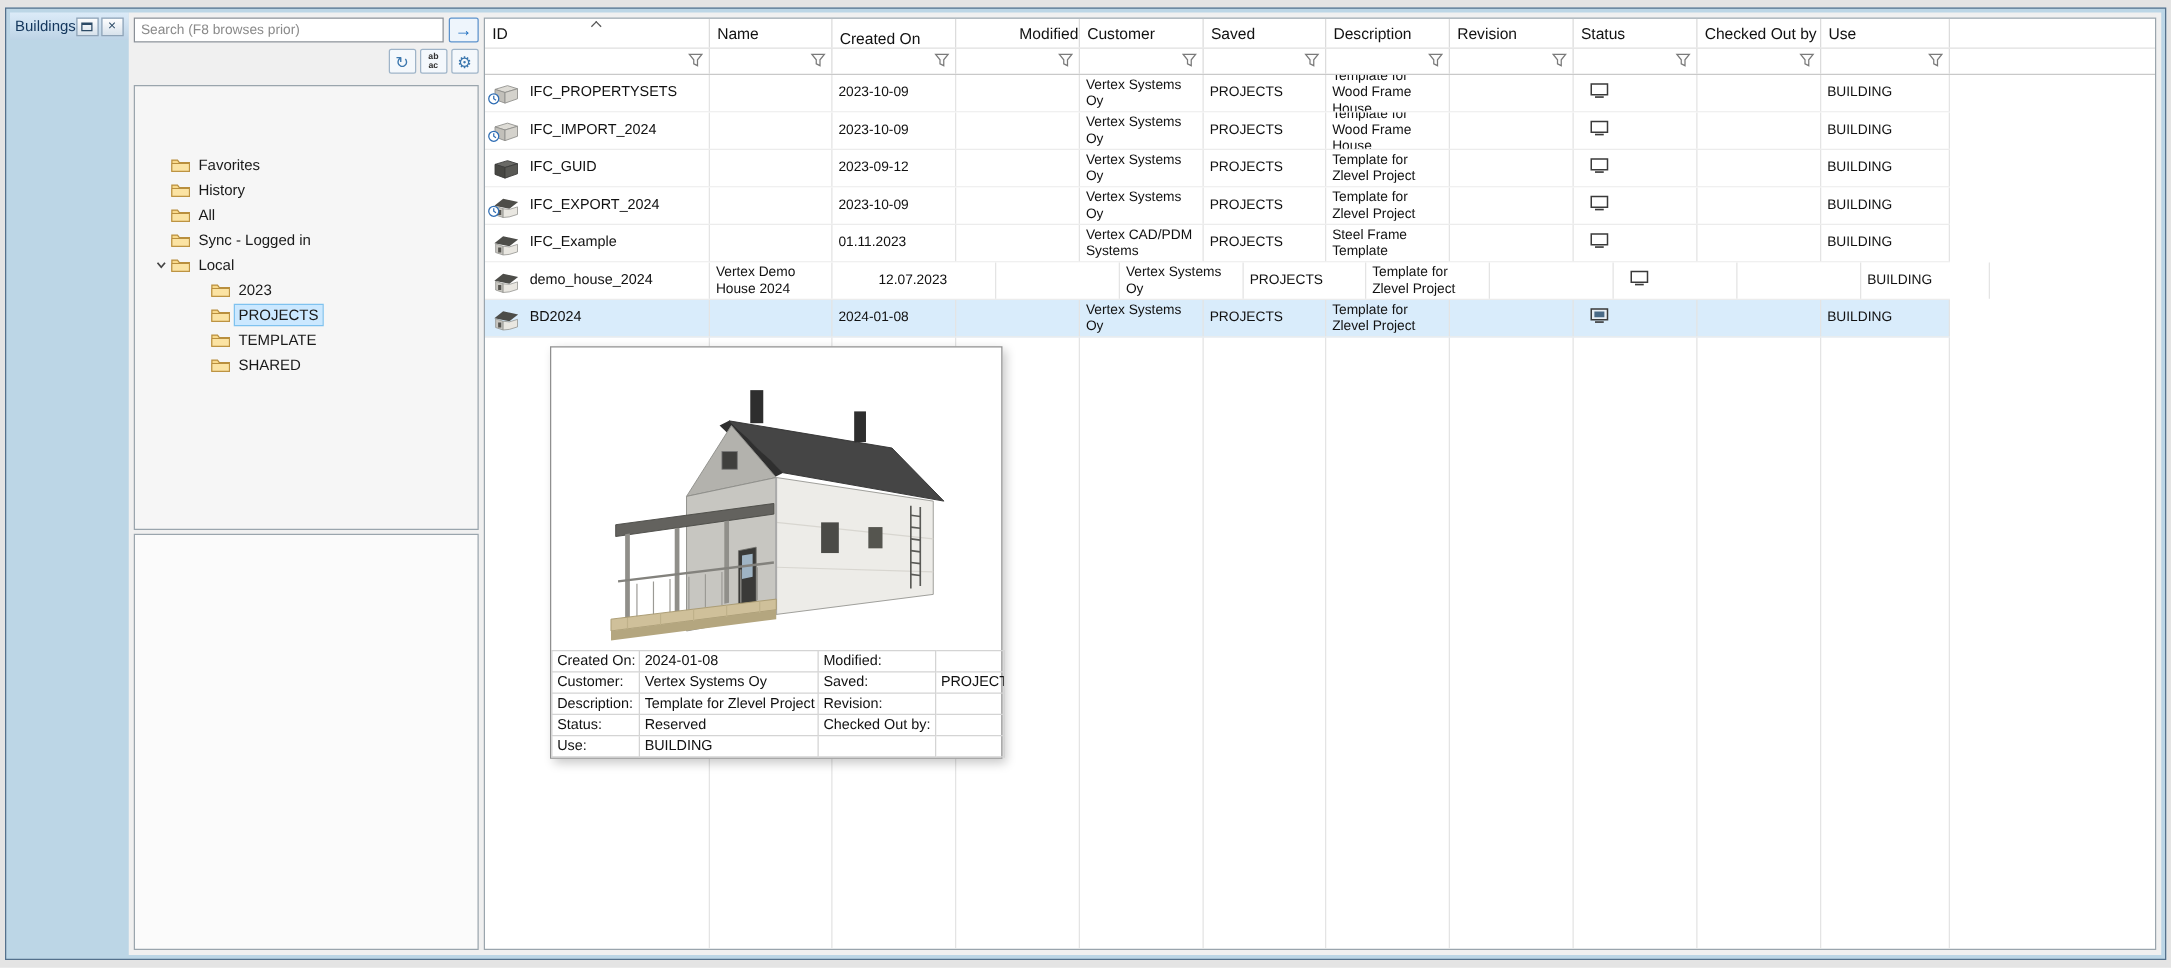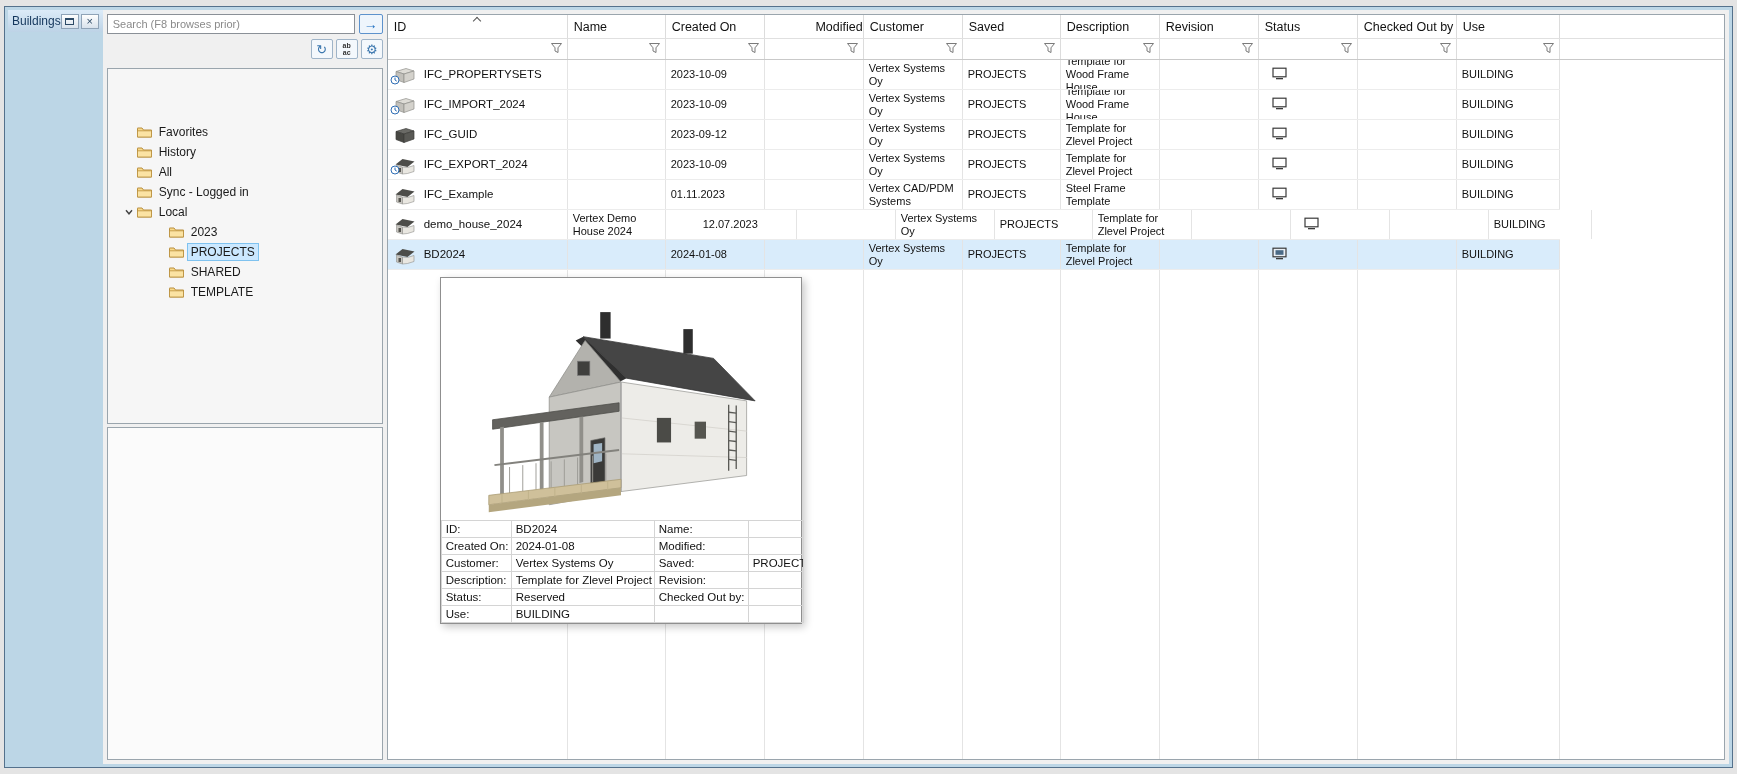--- a/index.html
+++ b/index.html
@@ -190,50 +190,50 @@
               <svg width="10" height="10" viewBox="0 0 10 10">
                 <path d="M2 3.2 L5 6.8 L8 3.2" fill="none" stroke="#444" stroke-width="1.4"></path>
               </svg>
             </span>
             <span class="f-icon">
               <svg width="17" height="14" viewBox="0 0 17 14">
                 <path d="M1.5 3.5 L1.5 12 L15.5 12 L15.5 5 L7.5 5 L6 3 L1.5 3 Z" fill="#f8d98b" stroke="#b98f3e"></path>
                 <path d="M1.5 5.8 L15.5 5.8 L15.5 12 L1.5 12 Z" fill="#fbe3a3" stroke="#b98f3e" stroke-width="0.8"></path>
               </svg>
             </span>
+            <span class="t-label">TEMPLATE</span>
+          </div>
+          <div class="tree-item lvl1">
+            <span class="chev">
+              <svg width="10" height="10" viewBox="0 0 10 10">
+                <path d="M2 3.2 L5 6.8 L8 3.2" fill="none" stroke="#444" stroke-width="1.4"></path>
+              </svg>
+            </span>
+            <span class="f-icon">
+              <svg width="17" height="14" viewBox="0 0 17 14">
+                <path d="M1.5 3.5 L1.5 12 L15.5 12 L15.5 5 L7.5 5 L6 3 L1.5 3 Z" fill="#f8d98b" stroke="#b98f3e"></path>
+                <path d="M1.5 5.8 L15.5 5.8 L15.5 12 L1.5 12 Z" fill="#fbe3a3" stroke="#b98f3e" stroke-width="0.8"></path>
+              </svg>
+            </span>
             <span class="t-label">SHARED</span>
-          </div>
-          <div class="tree-item lvl1">
-            <span class="chev">
-              <svg width="10" height="10" viewBox="0 0 10 10">
-                <path d="M2 3.2 L5 6.8 L8 3.2" fill="none" stroke="#444" stroke-width="1.4"></path>
-              </svg>
-            </span>
-            <span class="f-icon">
-              <svg width="17" height="14" viewBox="0 0 17 14">
-                <path d="M1.5 3.5 L1.5 12 L15.5 12 L15.5 5 L7.5 5 L6 3 L1.5 3 Z" fill="#f8d98b" stroke="#b98f3e"></path>
-                <path d="M1.5 5.8 L15.5 5.8 L15.5 12 L1.5 12 Z" fill="#fbe3a3" stroke="#b98f3e" stroke-width="0.8"></path>
-              </svg>
-            </span>
-            <span class="t-label">TEMPLATE</span>
           </div>
         </div>
       <div class="bottom-panel"></div>
     </div>
 
     <div class="right-panel">
       <div class="thead">
           <div class="hcell" style="width: 180px; align-items: center;">
             <span>ID</span>
             <span class="sort-ind"></span>
           </div>
           <div class="hcell" style="width: 98px;">
             <span>Name</span>
           </div>
-          <div class="hcell" style="width: 99px;">
+          <div class="hcell" style="width: 99px; align-items: flex-end;">
             <span>Created On</span>
           </div>
           <div class="hcell" style="width: 99px; justify-content: flex-end;">
             <span>Modified</span>
           </div>
           <div class="hcell" style="width: 99px;">
             <span>Customer</span>
           </div>
           <div class="hcell" style="width: 98px;">
             <span>Saved</span>
@@ -583,26 +583,20 @@
                 <line x1="154" y1="184" x2="154" y2="212"></line>
             </g>
             <polygon points="30,228 170,211 170,220 30,238" fill="#cfc09a" stroke="#a99a72" stroke-width="0.8"></polygon>
             <polygon points="30,238 170,220 170,228 30,246" fill="#b4a67f"></polygon>
             <path d="M44,227 L44,236 M72,223.5 L72,233 M100,220 L100,229.5 M128,216.5 L128,226 M156,213 L156,222.5" stroke="#bfb18a" stroke-width="1"></path>
           </svg>
         </div>
         <table class="preview-table">
           <tbody>
               <tr>
-                <td class="pc0">ID:</td>
-                <td class="pc1">BD2024</td>
-                <td class="pc2">Name:</td>
-                <td class="pc3"></td>
-              </tr>
-              <tr>
                 <td class="pc0">Created On:</td>
                 <td class="pc1">2024-01-08</td>
                 <td class="pc2">Modified:</td>
                 <td class="pc3"></td>
               </tr>
               <tr>
                 <td class="pc0">Customer:</td>
                 <td class="pc1">Vertex Systems Oy</td>
                 <td class="pc2">Saved:</td>
                 <td class="pc3">PROJECTS</td>

